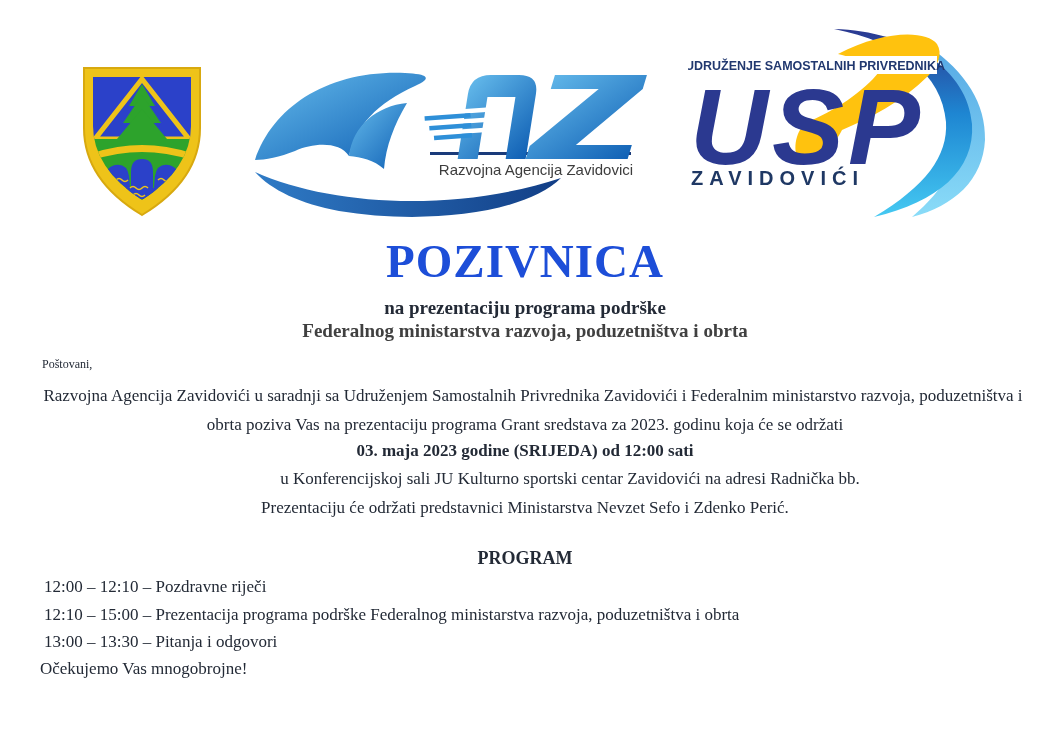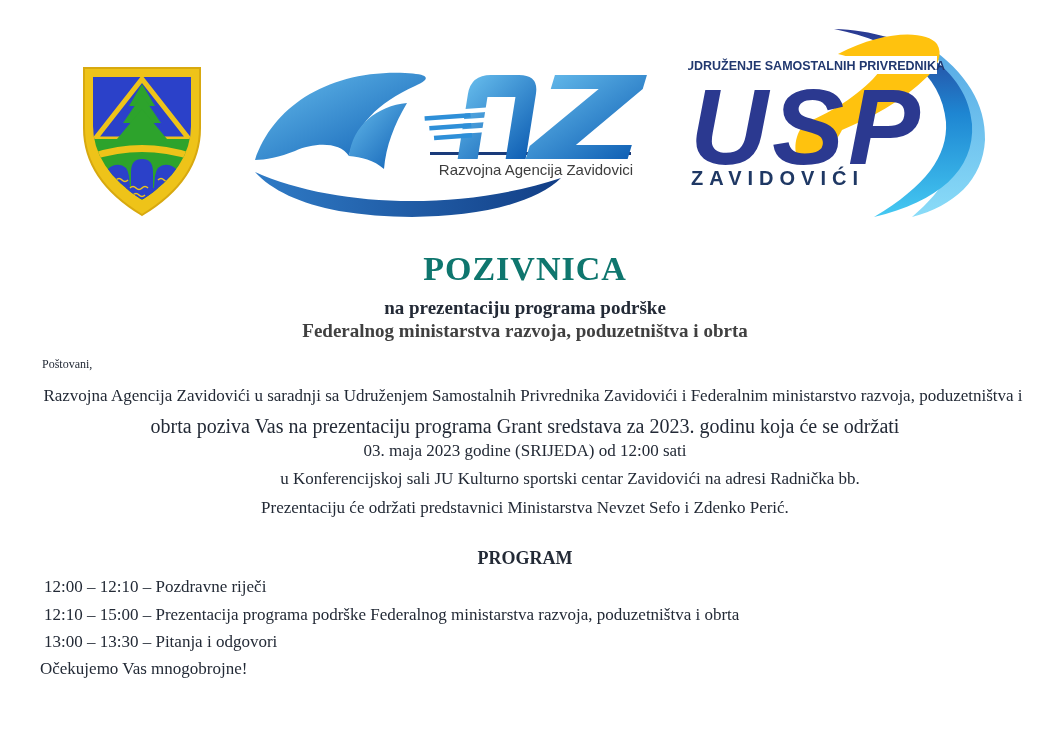--- a/index.html
+++ b/index.html
@@ -1,26 +1,26 @@
 <!DOCTYPE html>
 <html><head>
 <meta charset="utf-8">
 <style>
   html,body{margin:0;padding:0;background:#ffffff;}
   .page{position:relative;width:1050px;height:744px;background:#ffffff;overflow:hidden;
         font-family:"Liberation Serif", serif;color:#232A36;}
   .abs{position:absolute;}
   .center-line{position:absolute;left:0;width:1050px;text-align:center;white-space:nowrap;}
-  .title{top:234px;font-size:34px;font-weight:700;color:#0f766e;letter-spacing:1px;margin-top:16px;}
+  .title{top:234px;font-size:47px;font-weight:700;color:#1d4ed8;letter-spacing:1px;}
   .subtitle1{top:297px;font-size:19px;font-weight:700;color:#232A36;}
   .subtitle2{top:320px;font-size:19px;font-weight:700;color:#404040;}
   .greeting{top:357px;left:42px;font-size:12px;}
   .body1{top:386px;font-size:17px;padding-left:8px;}
-  .body2{top:415px;font-size:20px;}
-  .dateline{top:441px;font-size:17px;font-weight:400;}
+  .body2{top:415px;font-size:17px;}
+  .dateline{top:441px;font-size:17px;font-weight:700;}
   .venue{top:469px;font-size:17px;padding-left:45px;}
   .presenters{top:498px;font-size:17px;}
   .prog-head{top:548px;font-size:18px;font-weight:700;}
   .prog-item{left:44px;font-size:17px;white-space:nowrap;}
   .p0{top:577px;} .p1{top:605px;} .p2{top:632px;} .closing{top:659px;left:40px;font-size:17px;}
   svg{display:block;}
 </style>
 </head>
 <body>
 

